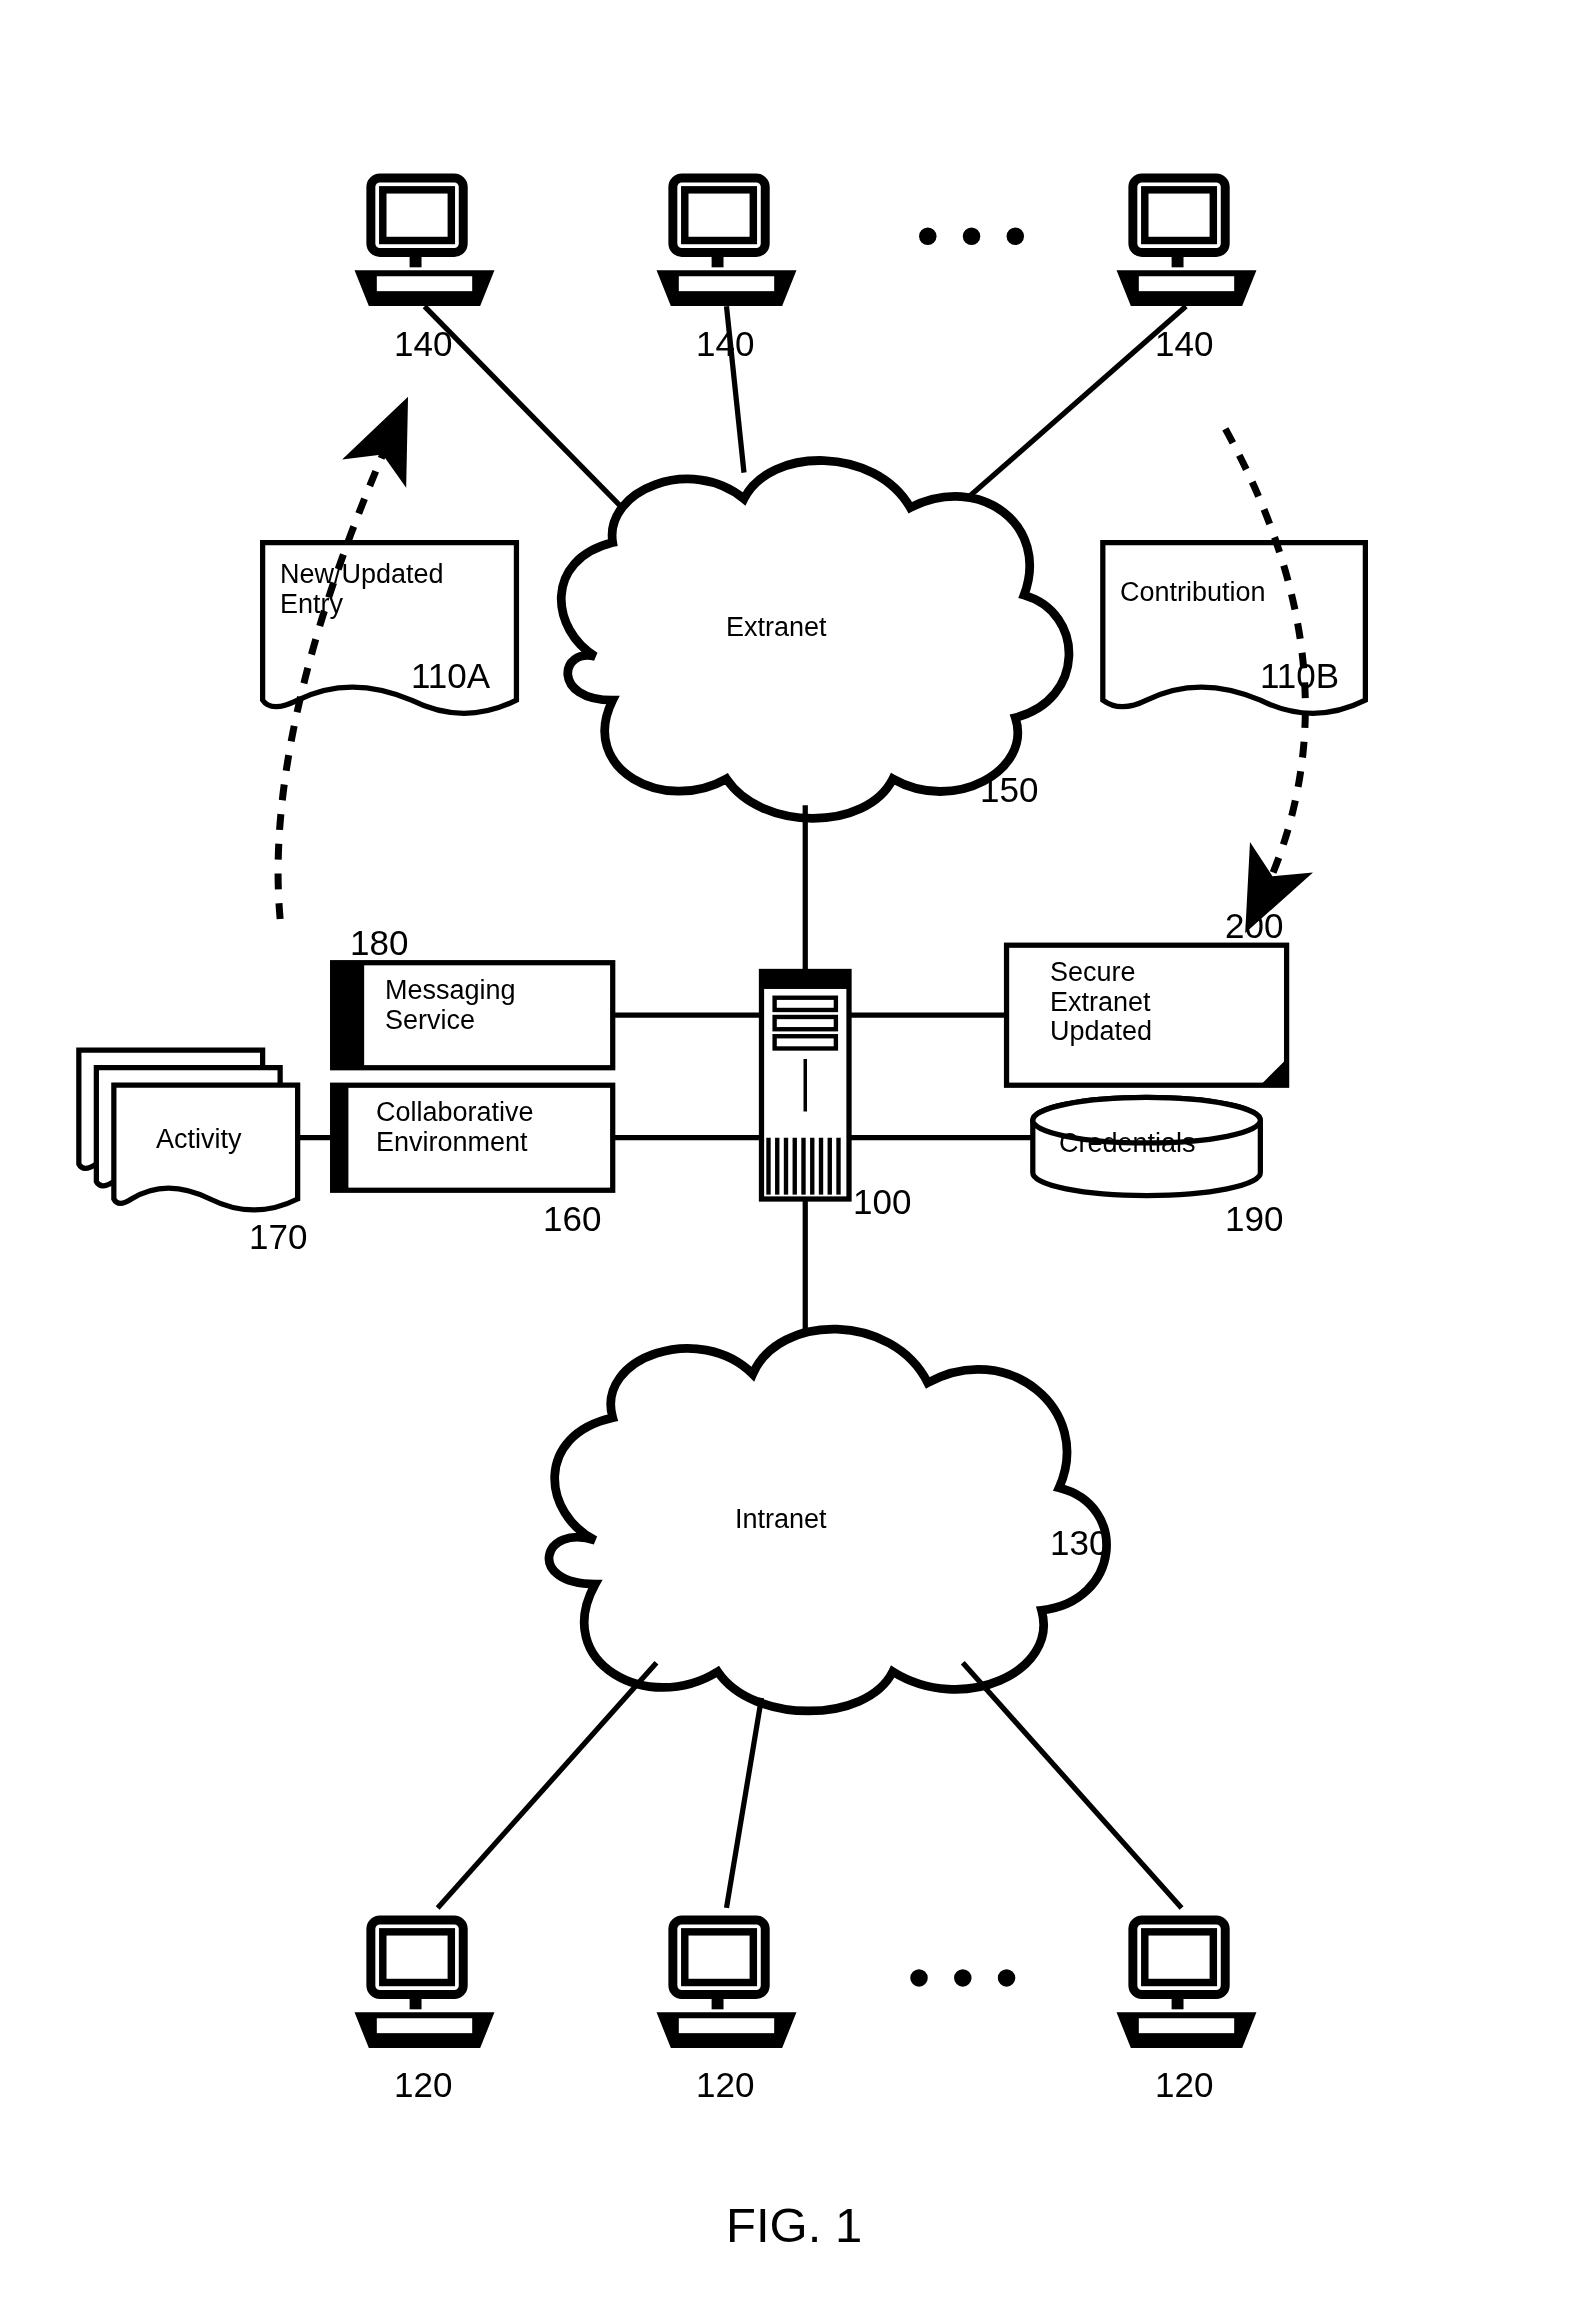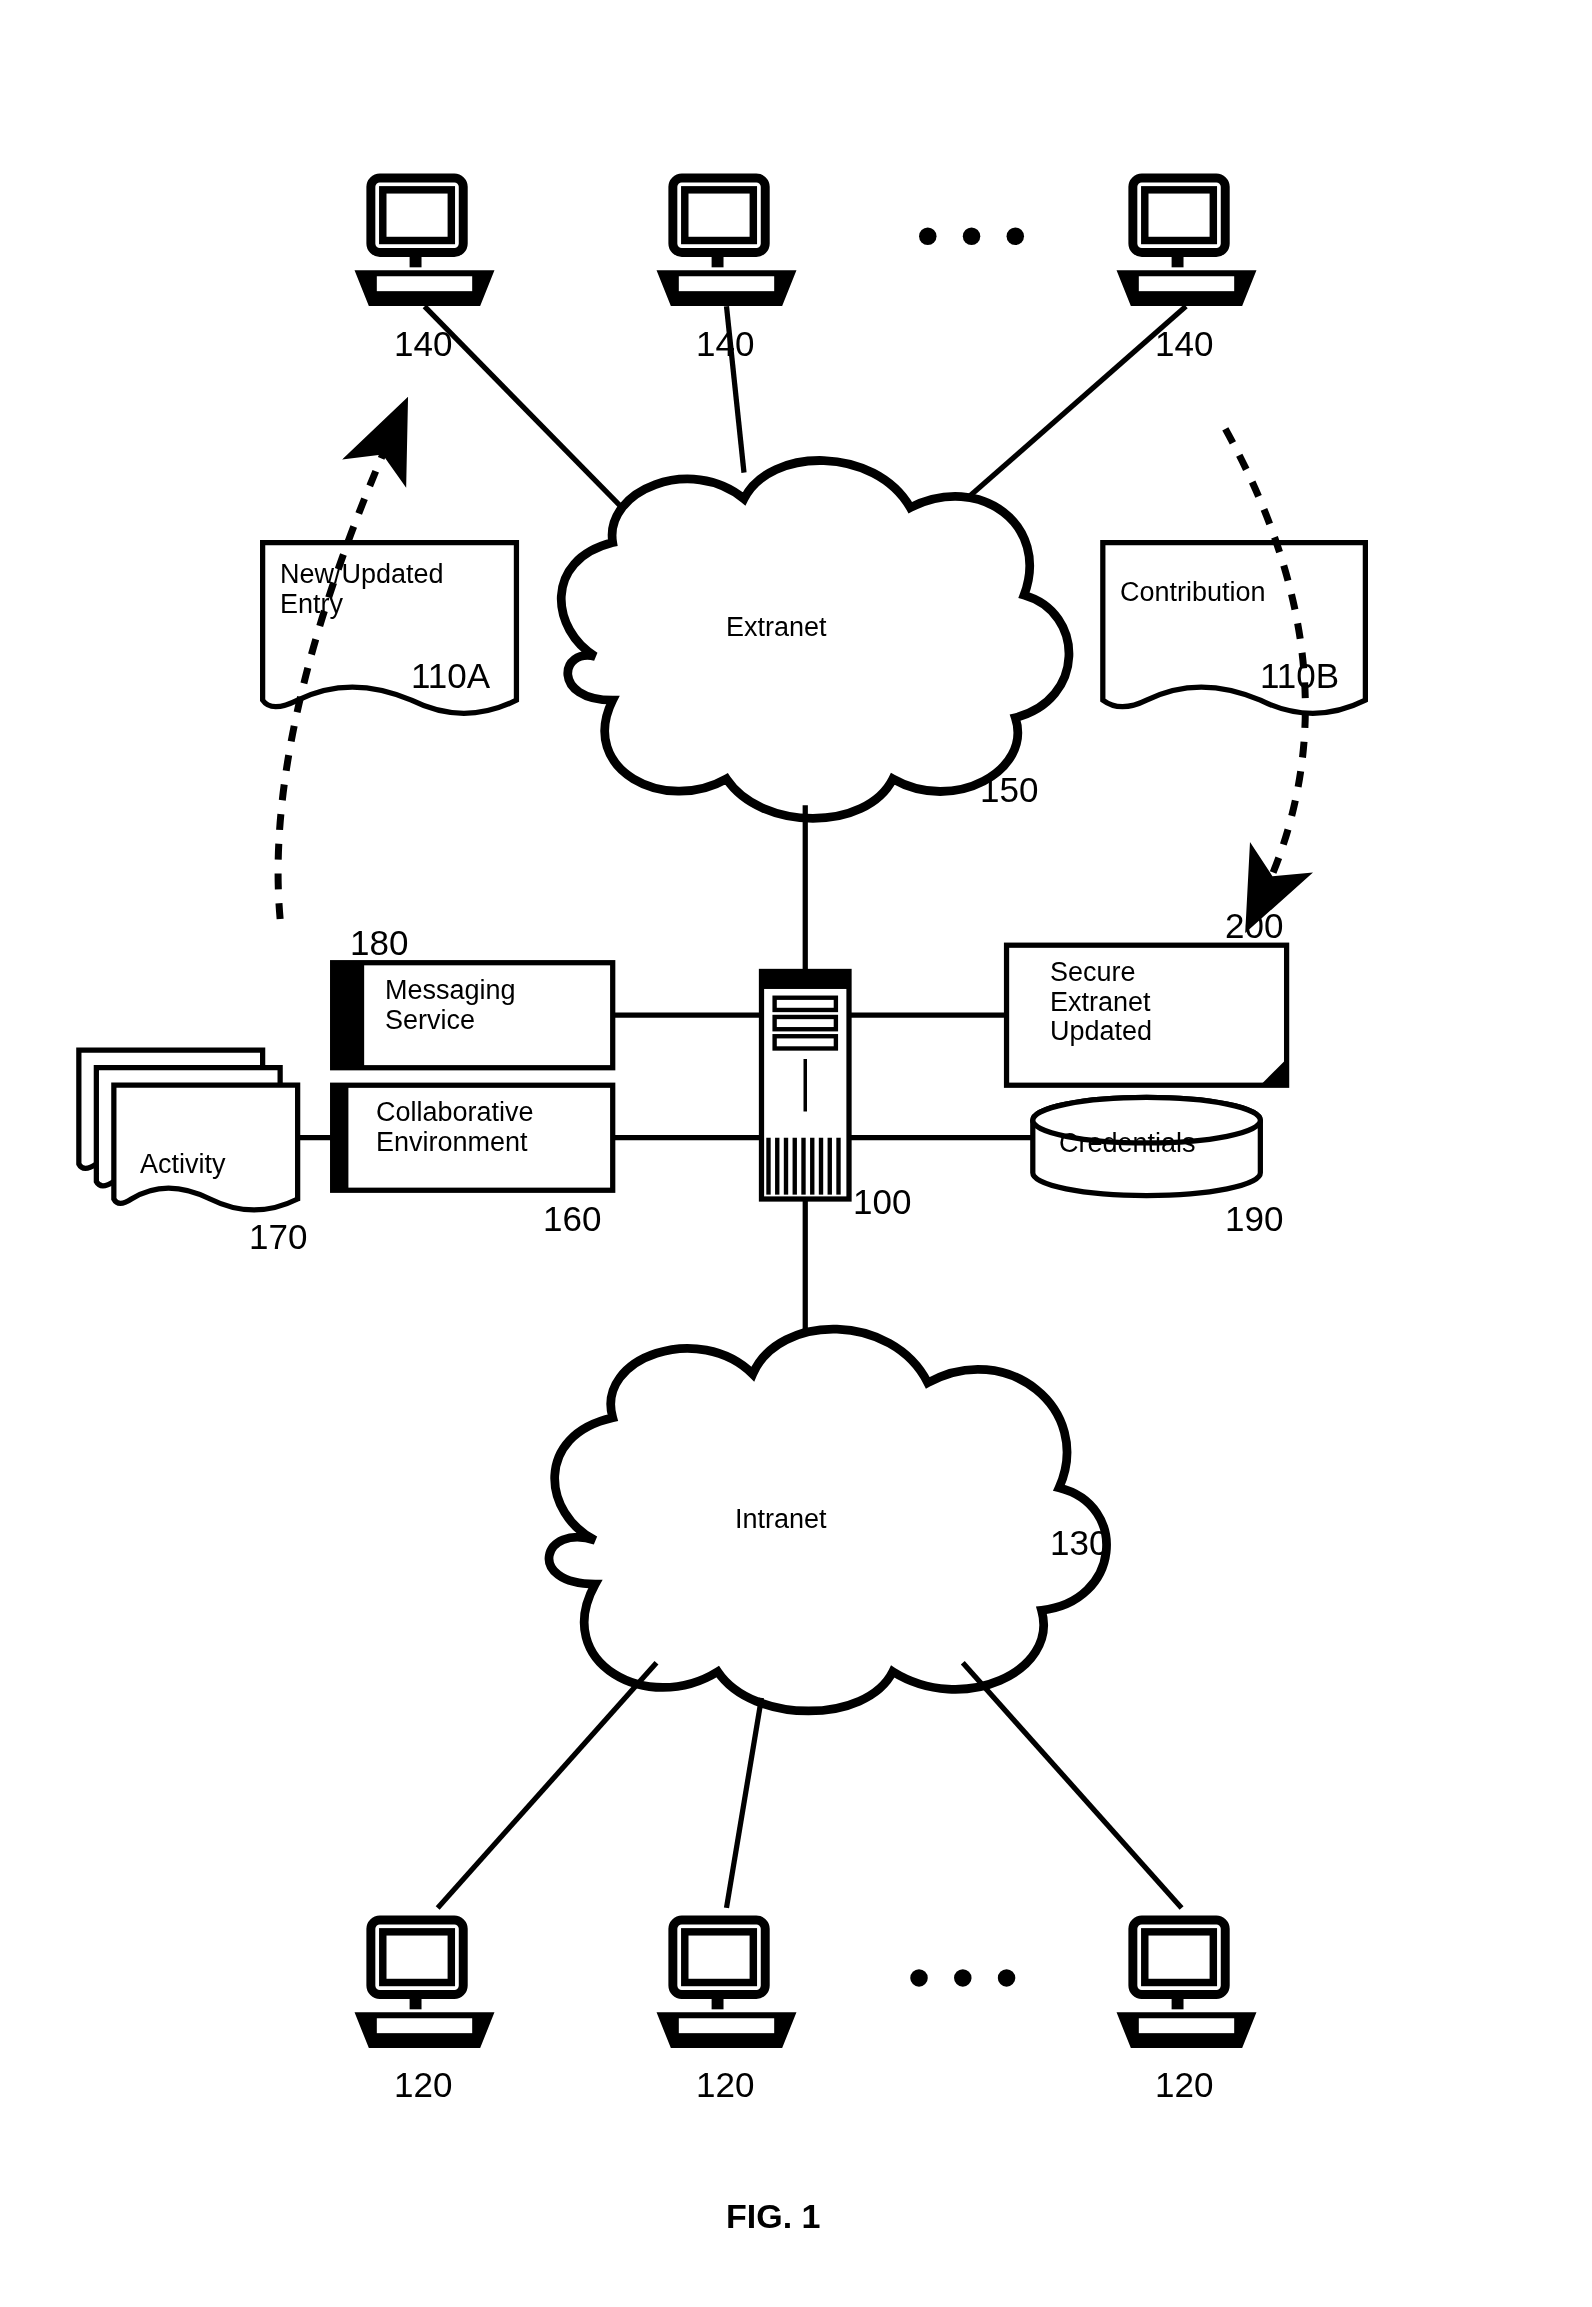--- a/index.html
+++ b/index.html
@@ -1,20 +1,20 @@
 <!DOCTYPE html>
 <html style="font-size:14px"><head>
 <meta charset="utf-8">
 <style>
   * { box-sizing: border-box; }
   html, body { margin: 0; padding: 0; background: #fff; font-family: Arial, Helvetica, sans-serif; }
   .canvas { position: relative; width: 1593px; height: 2307px; background: #fff; padding-left: 27px; }
   .label { position: absolute; font-size: 27px; color: #000; line-height: 1.1; text-align: left; white-space: pre; }
   .ref { position: absolute; font-size: 35px; color: #000; }
-  .figure-caption { position: absolute; font-size: 34px; font-weight: bold; color: #000; }
+  .figure-caption { position: absolute; font-size: 49px; font-weight: normal; color: #000; }
   svg.overlay { position: absolute; left: 0; top: 0; width: 1593px; height: 2307px; }
   .computer { position: absolute; }
   .computer svg { width: 149px; height: 149px; }
 </style>
 </head>
 <body>
 
 <div class="canvas">
 
 <svg class="overlay" viewBox="0 0 1820 2636">
@@ -220,21 +220,21 @@
 <span class="ref" style="left:980px; top:770px;">150</span>
 
 <span class="ref" style="left:350px; top:923px;">180</span>
 <span class="label" style="left:385px; top:976px; width:210px;">Messaging
 Service</span>
 
 <span class="label" style="left:376px; top:1098px; width:245px;">Collaborative
 Environment</span>
 <span class="ref" style="left:543px; top:1199px;">160</span>
 
-<span class="label" style="left:140px; top:1125px;margin-top:25px;">Activity</span>
+<span class="label" style="left:156px; top:1125px;">Activity</span>
 <span class="ref" style="left:249px; top:1217px;">170</span>
 
 <span class="ref" style="left:1225px; top:906px;">200</span>
 <span class="label" style="left:1050px; top:958px; width:193px;">Secure
 Extranet
 Updated</span>
 
 <span class="label" style="left:1059px; top:1129px;">Credentials</span>
 <span class="ref" style="left:1225px; top:1199px;">190</span>
 

